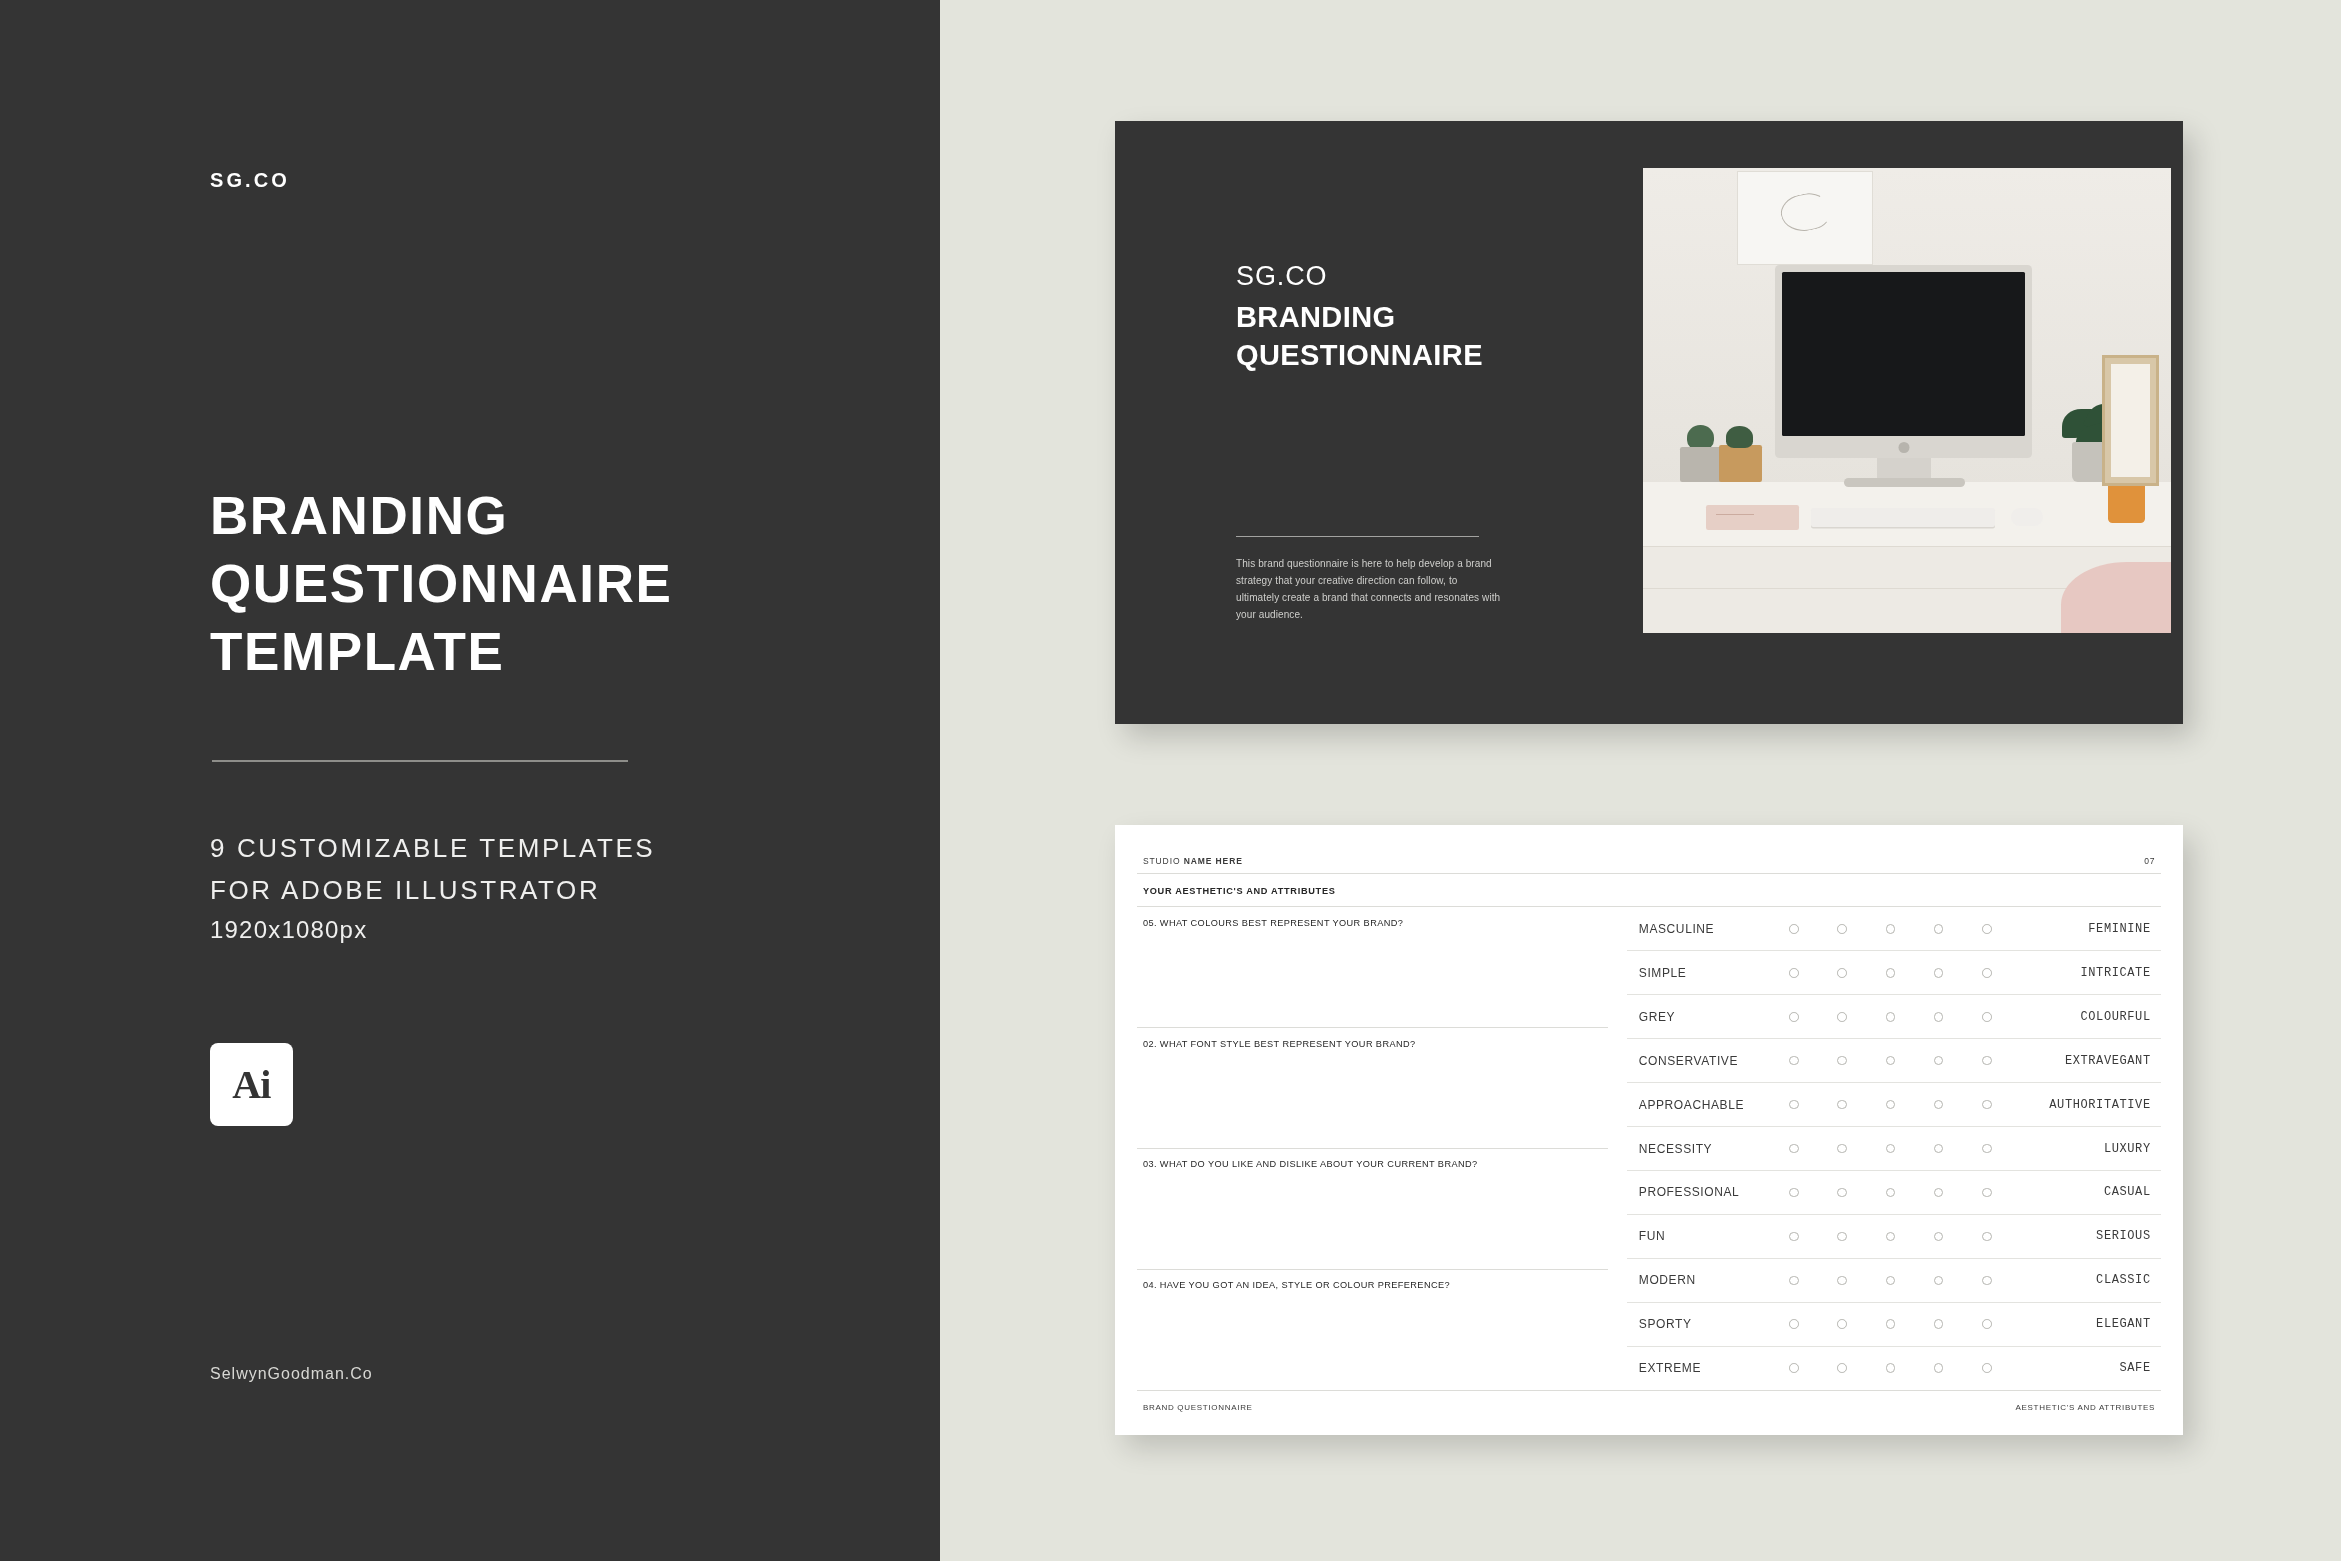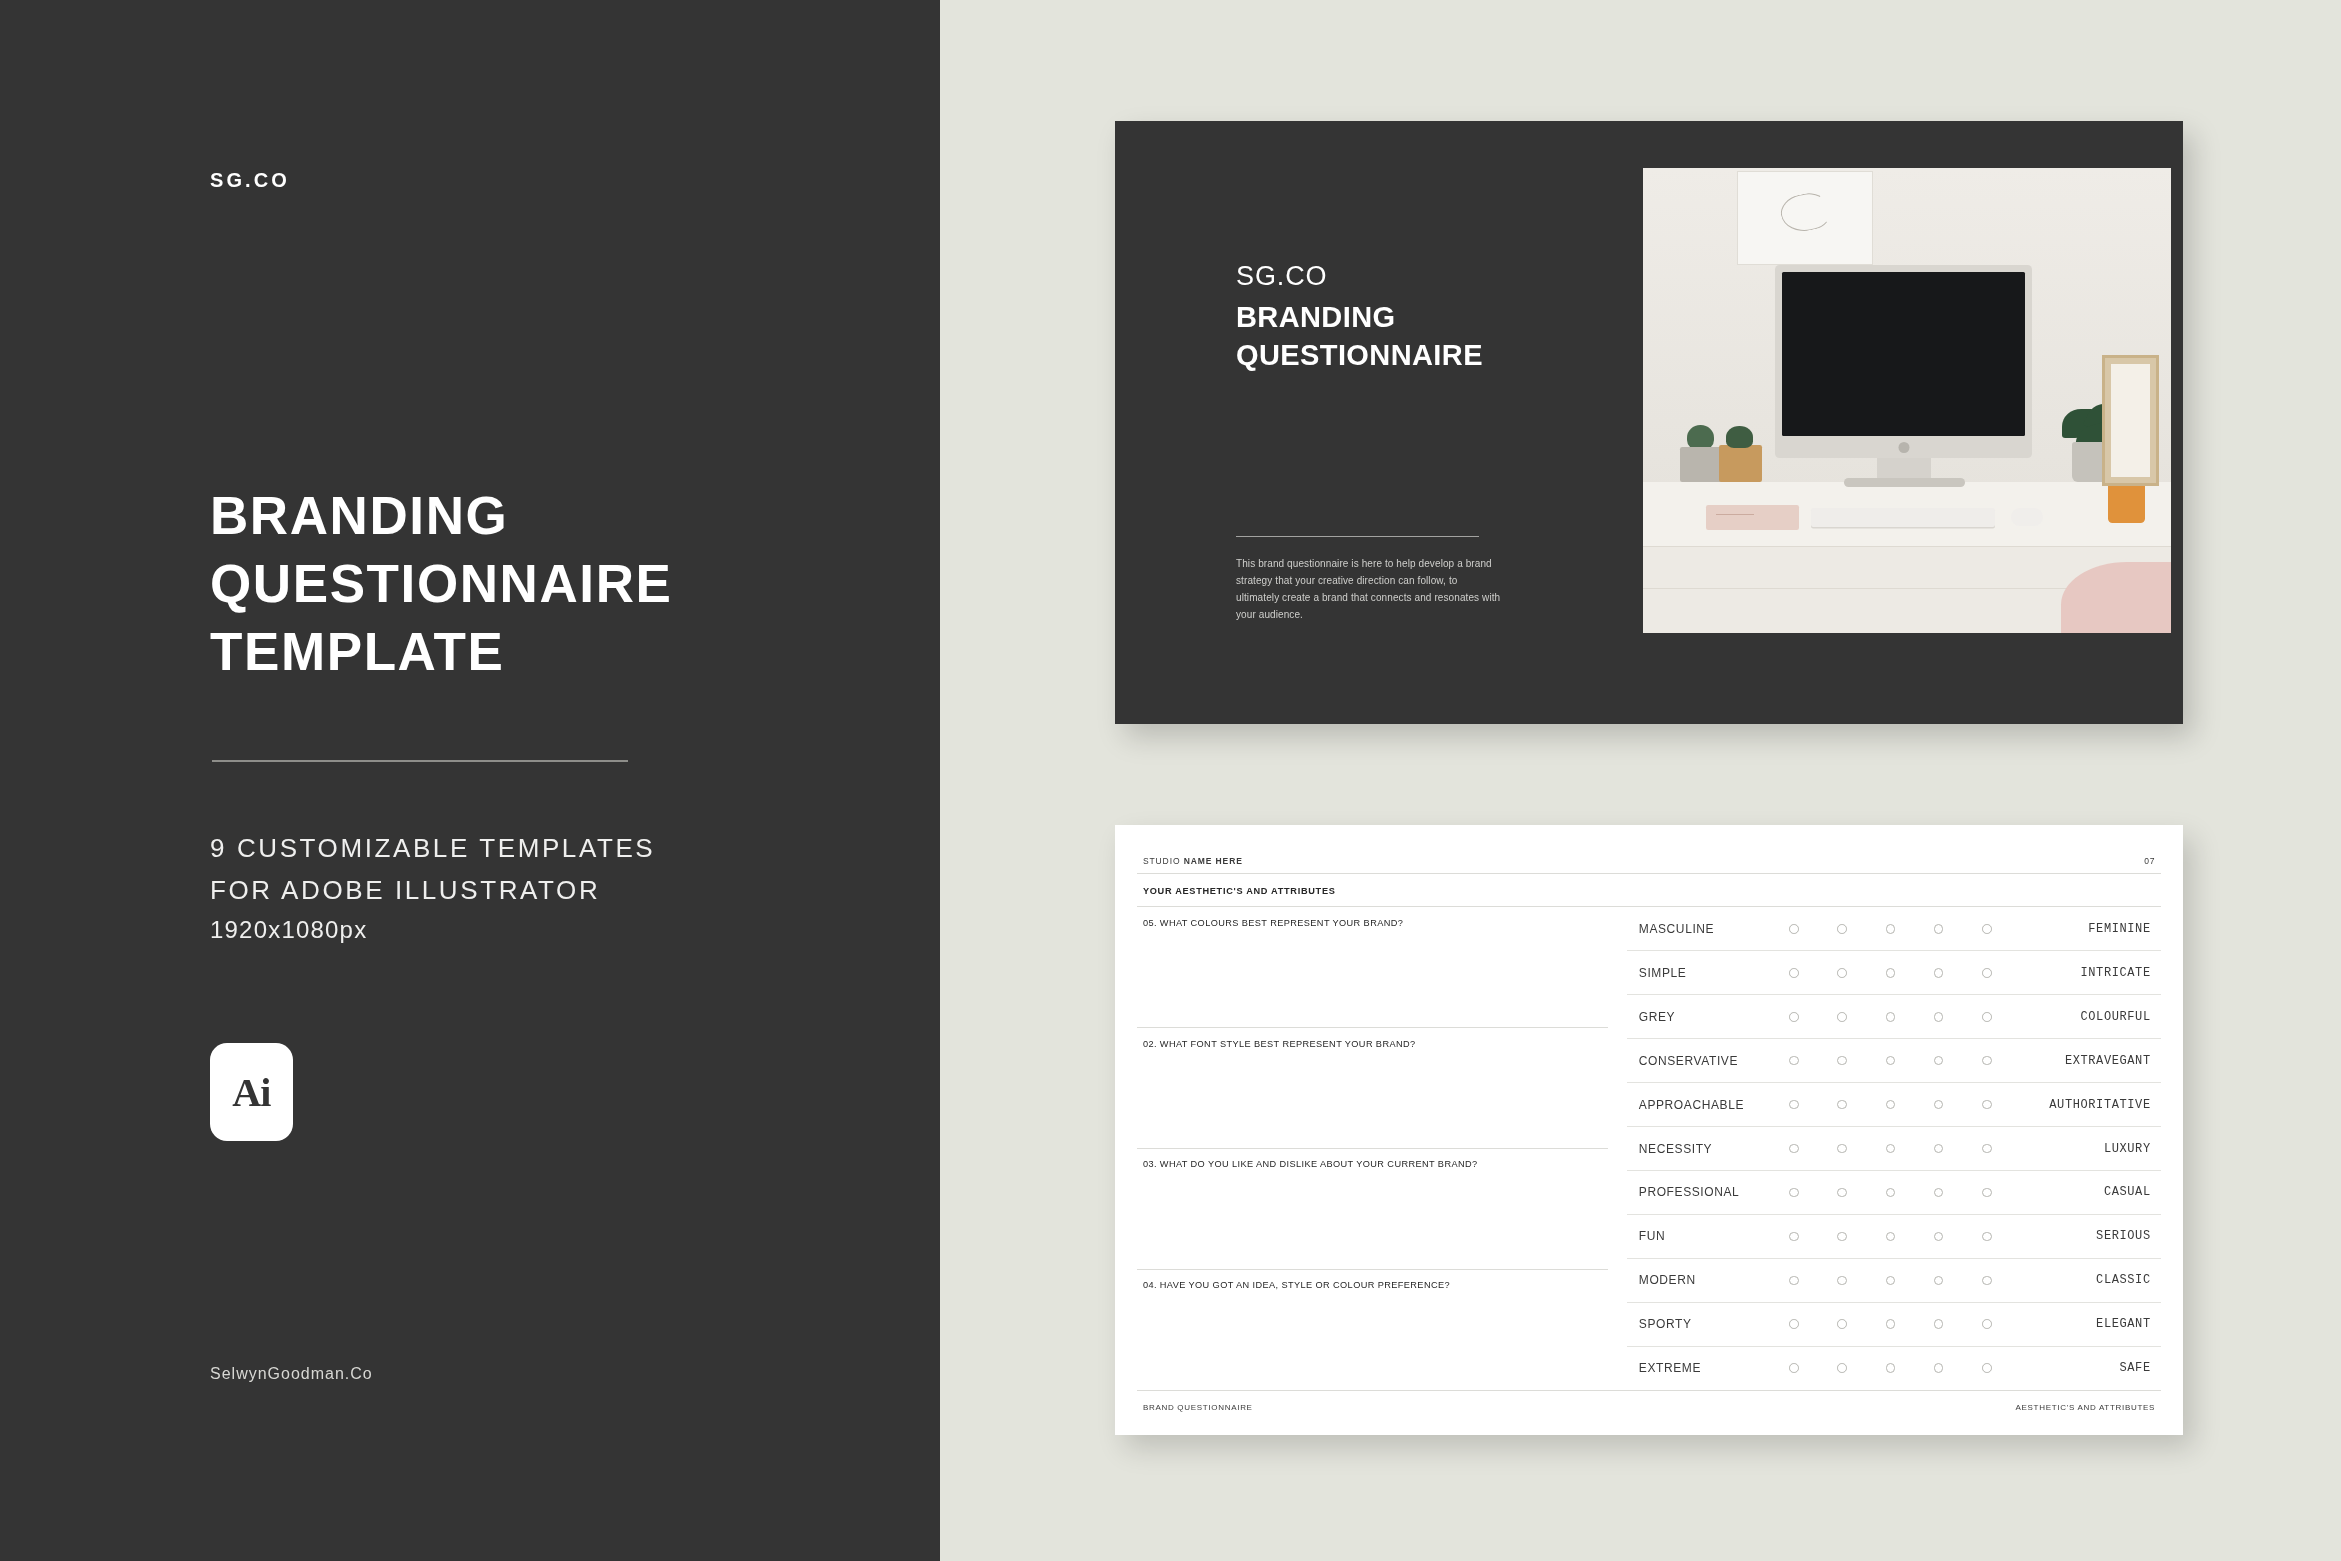--- a/index.html
+++ b/index.html
@@ -34,21 +34,21 @@
     width: 416px; height: 1.5px; background: #8e8e8a;
   }
   .sub-lines {
     position: absolute; left: 210px; top: 827px;
     color: #efefee; font-size: 26px; line-height: 1.62;
     letter-spacing: 2.6px; font-weight: 400;
   }
   .sub-lines .dims { font-size: 24px; letter-spacing: 1.2px; }
   .ai-badge {
     position: absolute; left: 210px; top: 1043px;
-    width: 83px; height: 98px; border-radius: 17px;
+    width: 83px; height: 83px; border-radius: 8px;
     background: #ffffff;
     display: flex; align-items: center; justify-content: center;
   }
   .ai-badge span {
     color: #343434; font-size: 40px; font-weight: bold; letter-spacing: -0.7px;
     font-family: "Liberation Serif", serif;
   }
   .footer-credit {
     position: absolute; left: 210px; top: 1365px;
     color: #d8d8d4; font-size: 16px; letter-spacing: 1px;

